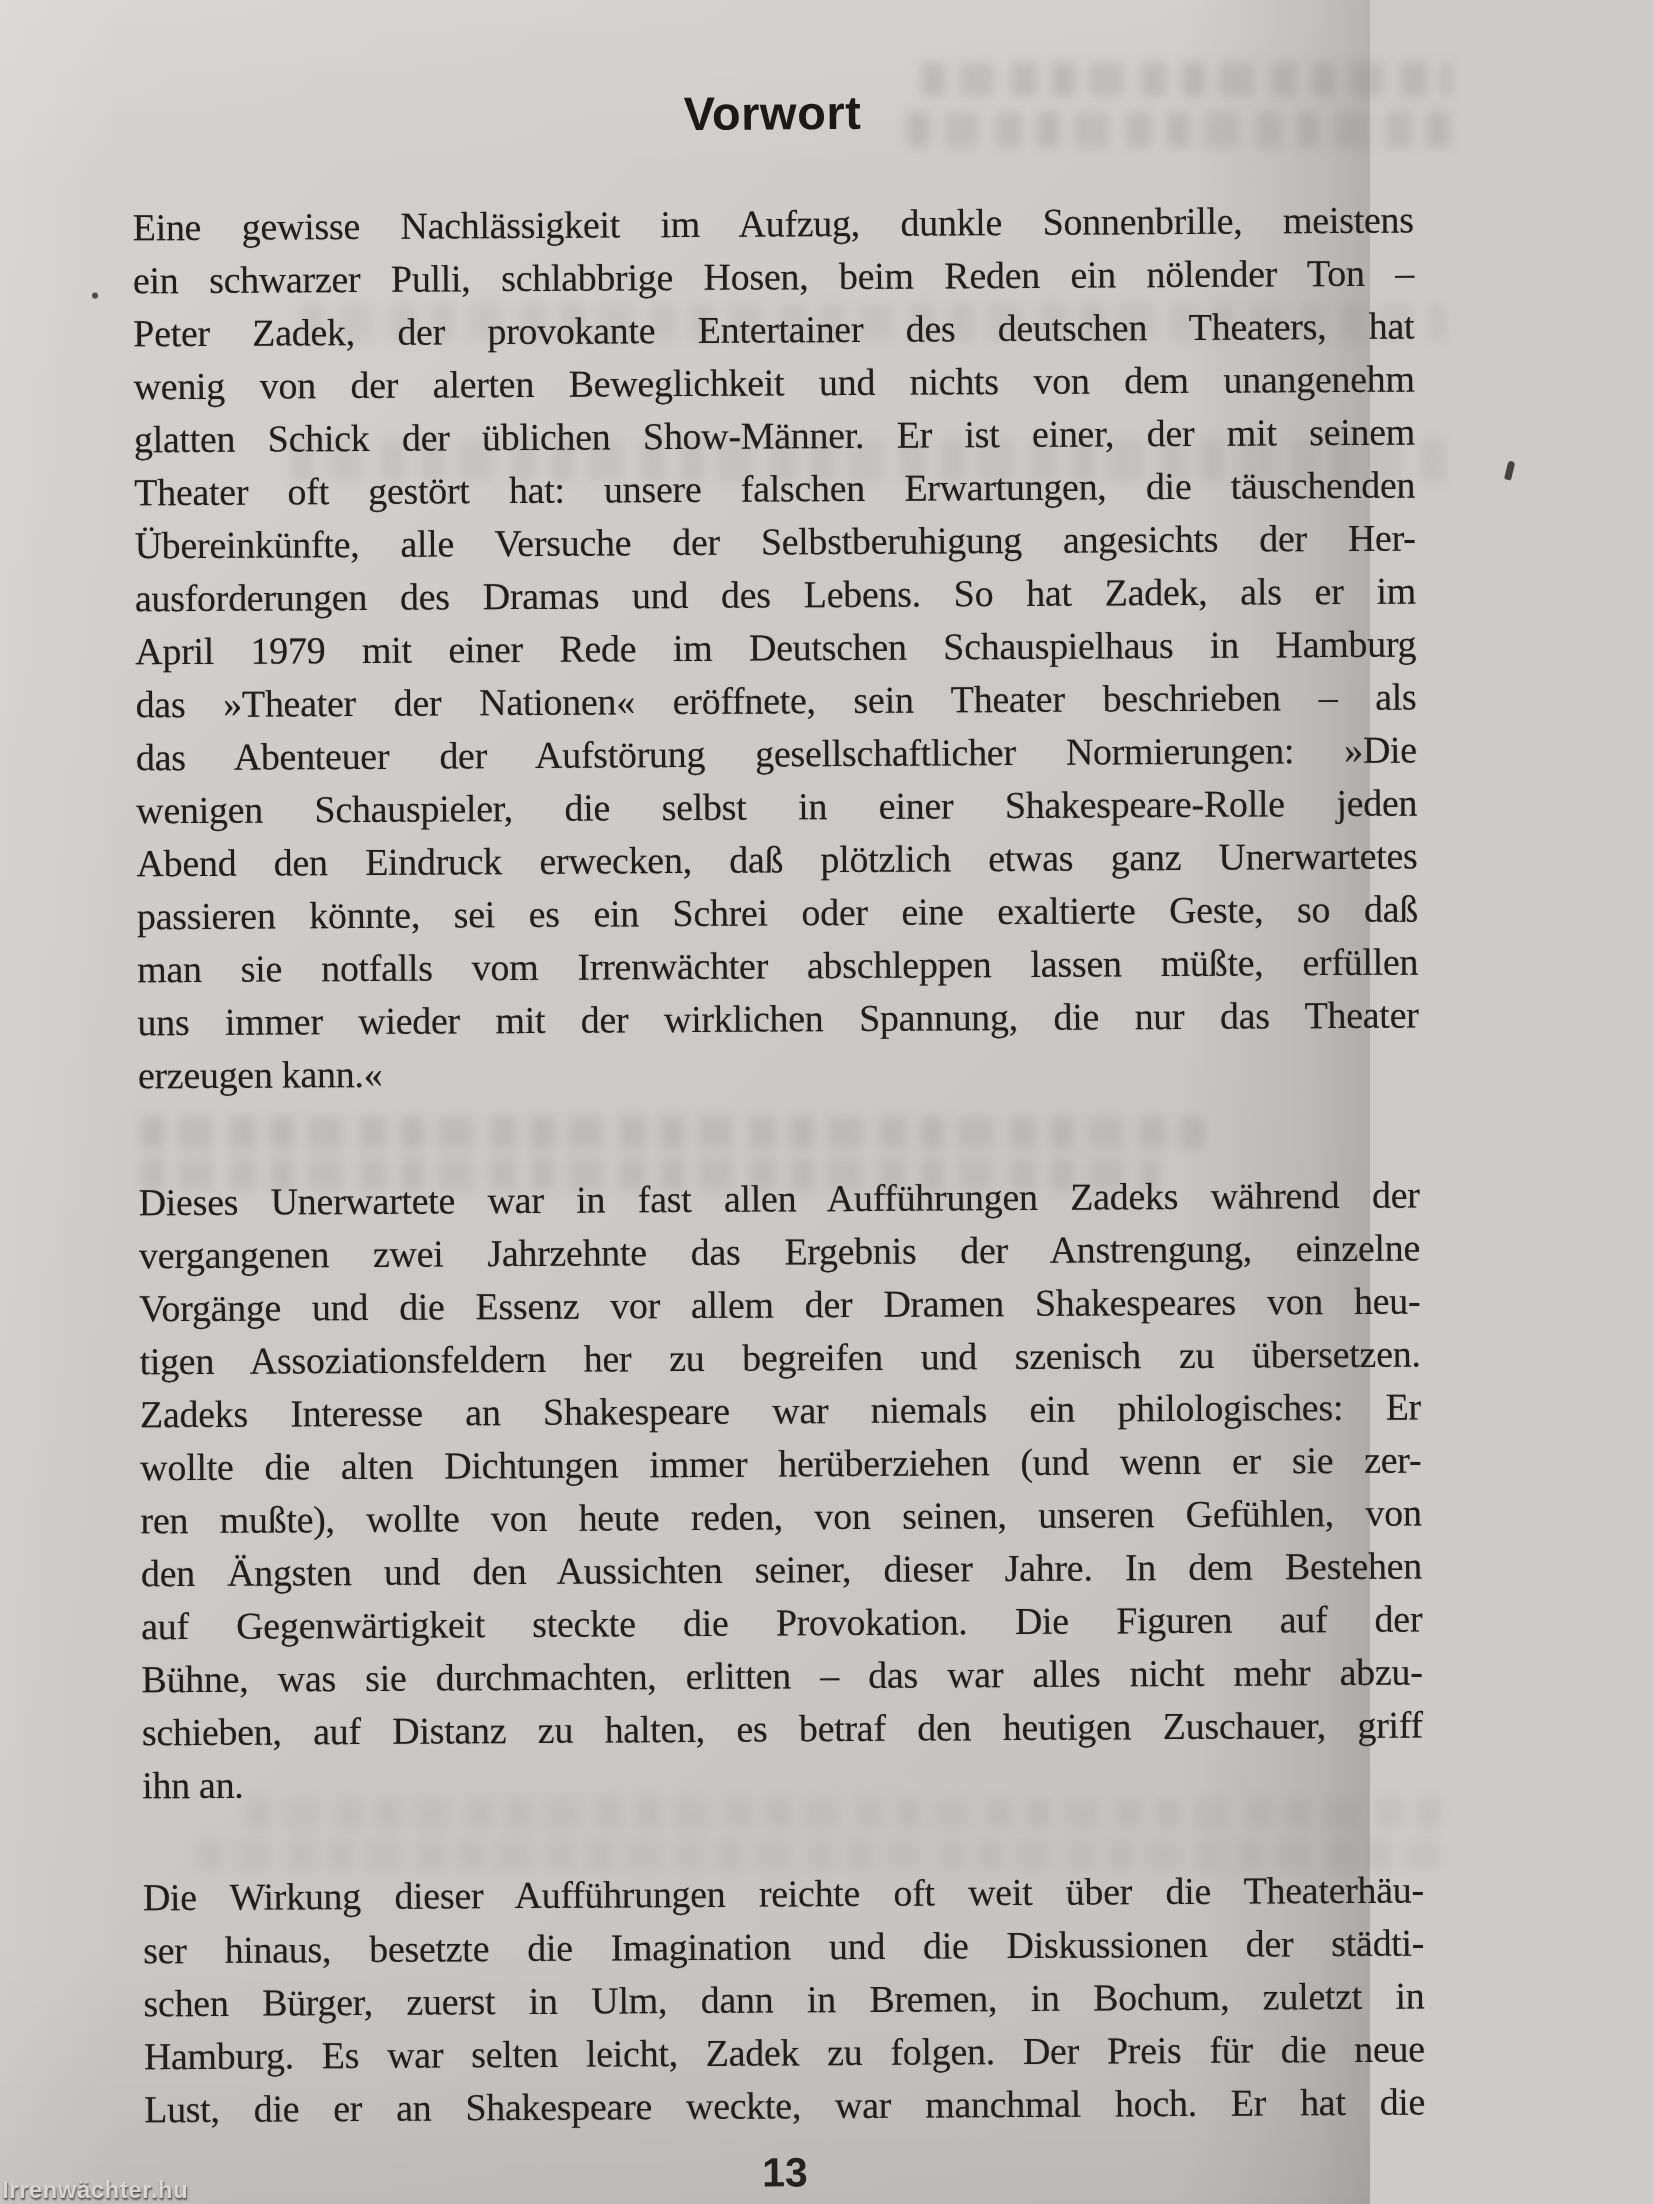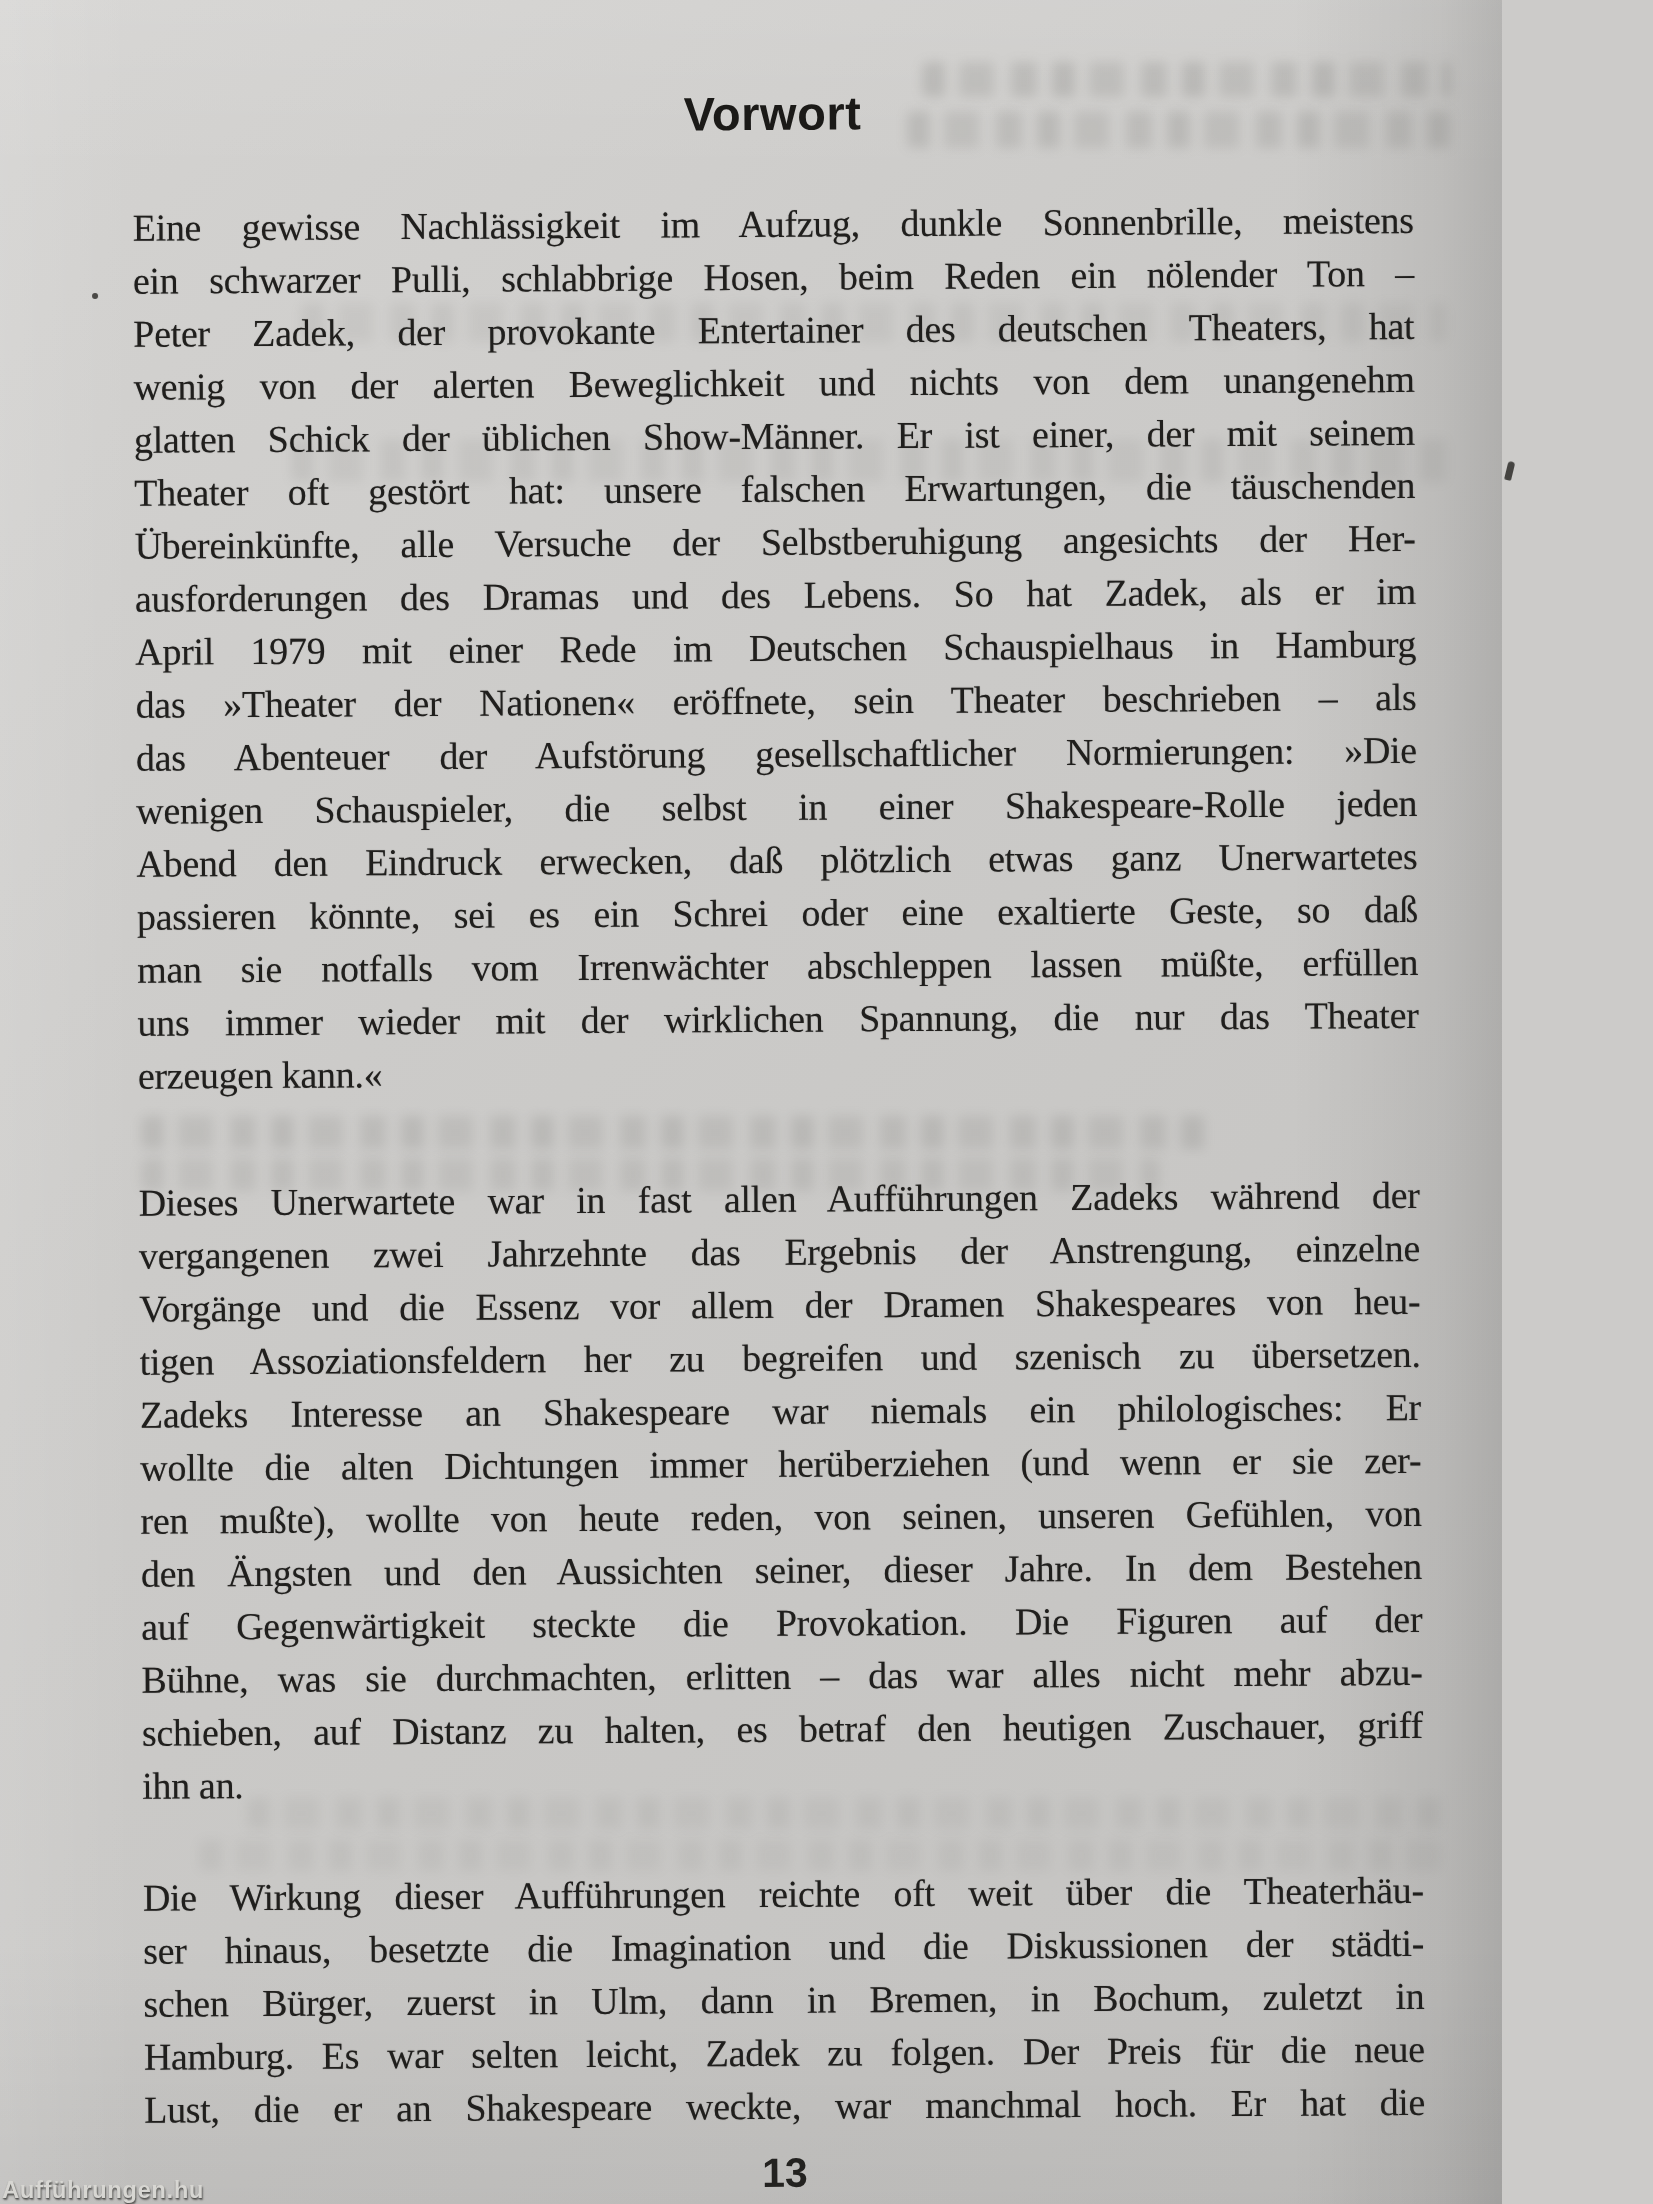--- a/index.html
+++ b/index.html
@@ -8,27 +8,26 @@
   }
   body {
     width: 1654px;
     height: 2205px;
     background: #cccbc9;
     font-family: "Liberation Serif", serif;
     overflow: hidden;
   }
   .page-scan {
     position: relative;
-    width: 1474px;
+    width: 1370px;
     height: 2205px;
     background:
       linear-gradient(to right, rgba(255,255,255,0.10), rgba(255,255,255,0.0) 9%, rgba(255,255,255,0.0) 86%, rgba(0,0,0,0.07) 96%, rgba(0,0,0,0.13) 100%),
       linear-gradient(to bottom, rgba(255,255,255,0.09), rgba(255,255,255,0.0) 8%, rgba(255,255,255,0.0) 88%, rgba(0,0,0,0.05) 100%),
       linear-gradient(135deg, #d4d3d1 0%, #cccbc9 38%, #c7c6c4 72%, #c3c2c0 100%);
-    padding-left: 28px;
   }
   .content {
     position: absolute;
     left: 0; top: 0; width: 100%; height: 100%;
     transform: rotate(-0.35deg);
     transform-origin: 50% 50%;
   }
   .page-title {
     position: absolute;
     left: 138px;
@@ -197,15 +196,15 @@
           <div class="line">Lust, die er an Shakespeare weckte, war manchmal hoch. Er hat die</div>
         </div>
       </div>
 
     <div class="page-number">13</div>
 
     <div class="scan-speck"></div>
     <div class="scan-mark"></div>
   </div>
 
-  <div class="watermark">Aufführungen.hu</div>
+  <div class="watermark">Irrenwächter.hu</div>
 </div>
 
 
 </body></html>

